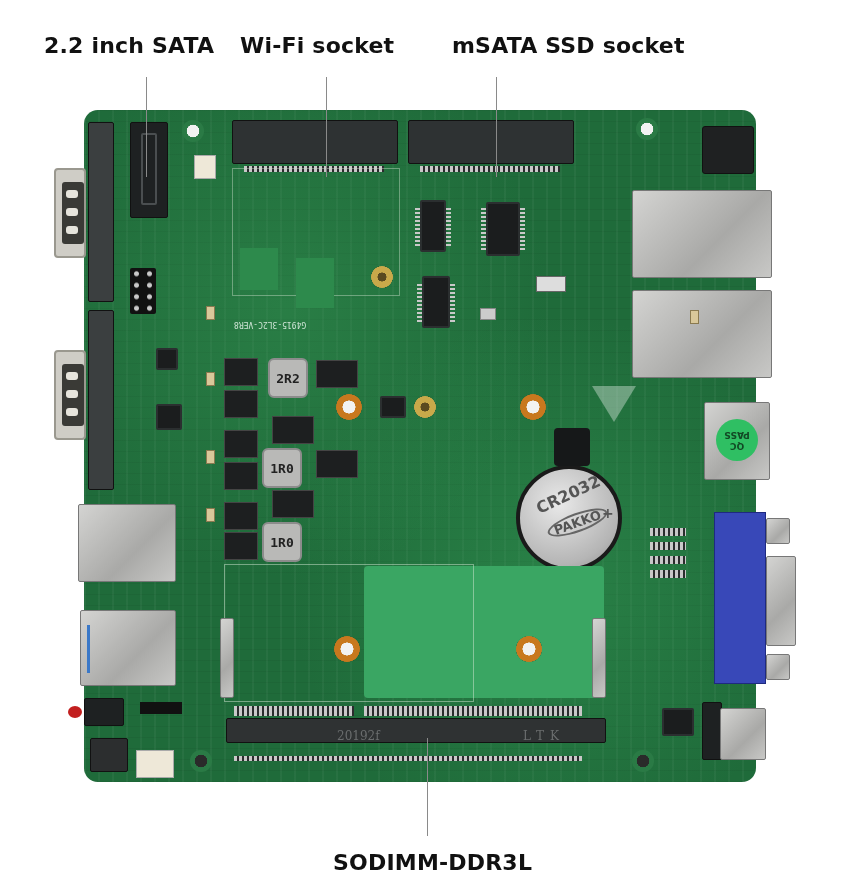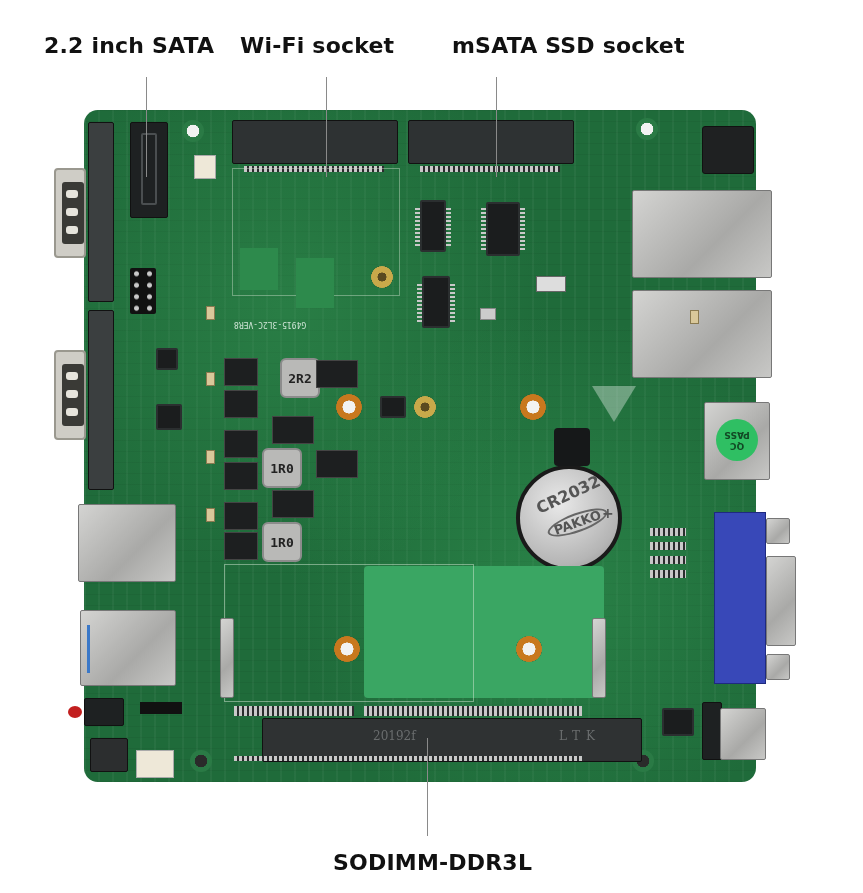--- a/index.html
+++ b/index.html
@@ -131,21 +131,21 @@
 
   <div class="abs" style="left:452px; top:166px; width:30px; height:16px; background:#ddd; border:1px solid #666;"></div>
 
   <div class="mosfet" style="left:140px; top:248px;"></div>
   <div class="mosfet" style="left:140px; top:280px;"></div>
   <div class="mosfet" style="left:140px; top:320px;"></div>
   <div class="mosfet" style="left:140px; top:352px;"></div>
   <div class="mosfet" style="left:140px; top:392px;"></div>
   <div class="mosfet" style="left:140px; top:422px;"></div>
 
-  <div class="inductor" style="left:196px; top:248px;">2R2</div>
+  <div class="inductor" style="left:184px; top:248px;">2R2</div>
   <div class="inductor" style="left:178px; top:338px;">1R0</div>
   <div class="inductor" style="left:178px; top:412px;">1R0</div>
 
   <div class="mosfet" style="left:232px; top:250px; width:42px;"></div>
   <div class="mosfet" style="left:188px; top:306px; width:42px;"></div>
   <div class="mosfet" style="left:232px; top:340px; width:42px;"></div>
   <div class="mosfet" style="left:188px; top:380px; width:42px;"></div>
 
   <div class="hole" style="left:252px; top:284px;"></div>
   <div class="hole small" style="left:330px; top:286px;"></div>
@@ -207,21 +207,21 @@
   <div class="abs" style="left:280px; top:456px; width:240px; height:132px; background:#3aa663; border-radius:4px;"></div>
   <div class="abs" style="left:140px; top:454px; width:250px; height:138px; border:1px solid rgba(210,230,210,0.5);"></div>
   <div class="hole" style="left:250px; top:526px;"></div>
   <div class="hole" style="left:432px; top:526px;"></div>
 
   <div class="metal" style="left:136px; top:508px; width:14px; height:80px;"></div>
   <div class="metal" style="left:508px; top:508px; width:14px; height:80px;"></div>
 
   <div class="pad-row" style="left:150px; top:596px; width:120px; height:10px;"></div>
   <div class="pad-row" style="left:280px; top:596px; width:218px; height:10px;"></div>
-  <div class="dark-slot" style="left:142px; top:608px; width:380px; height:44px; background:#2f3233;margin-left:36px;">
+  <div class="dark-slot" style="left:142px; top:608px; width:380px; height:25px; background:#2f3233;">
     <span class="abs" style="left:110px; top:10px; font-size:12px; color:#6a6d6e; font-family:'DejaVu Serif',serif;">20192f</span>
     <span class="abs" style="left:296px; top:10px; font-size:12px; color:#6a6d6e; letter-spacing:6px; font-family:'DejaVu Serif',serif;">LTK</span>
   </div>
   <div class="pad-row" style="left:150px; top:646px; width:348px; height:5px;"></div>
 </div>
 
 <div class="leader" style="left:146px; top:77px; height:100px;"></div>
 <div class="leader" style="left:326px; top:77px; height:100px;"></div>
 <div class="leader" style="left:496px; top:77px; height:100px;"></div>
 <div class="leader" style="left:427px; top:738px; height:98px;"></div>

